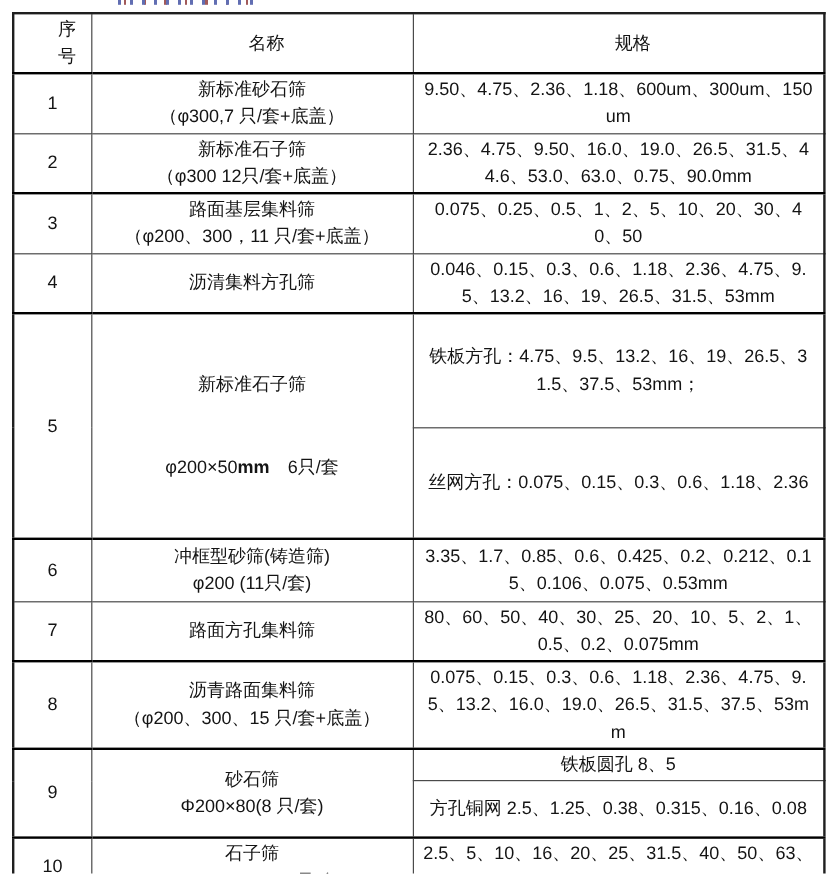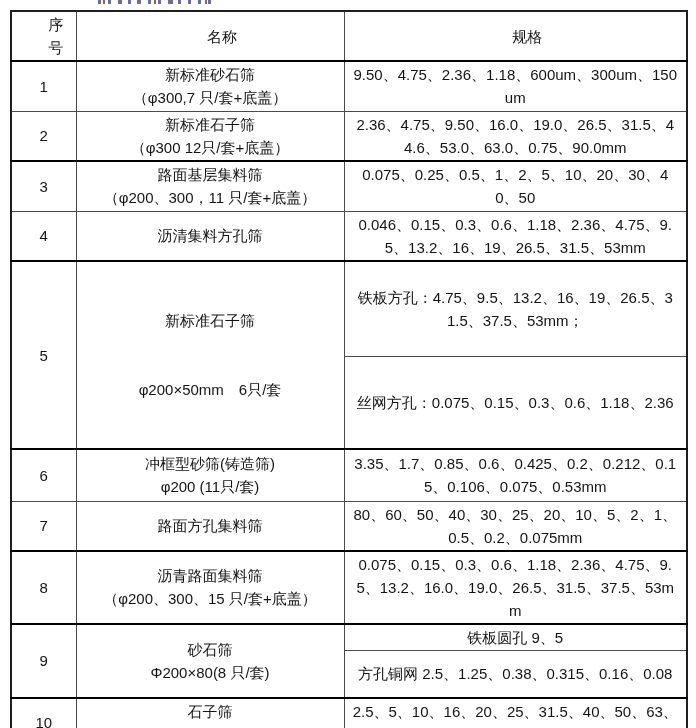--- a/index.html
+++ b/index.html
@@ -24,21 +24,21 @@
     padding:1px 8px;
     font-size:15px;line-height:23px;
     vertical-align:middle;overflow:hidden;
     word-break:break-all;
     text-align:center;
   }
   tr.thick>td{border-top:2.5px solid #000;}
   td.num{text-align:center;padding:1px 2px;}
   thead td{text-align:center;font-weight:normal;padding-left:32px;}
   .u{}
-  .b{font-weight:normal;}
+  .b{font-weight:bold;}
   .nl{white-space:pre-wrap;}
 </style>
 </head>
 <body>
 
 <div class="clip-frag"></div>
 
 <table class="spec">
   <colgroup>
     <col style="width:65px">
@@ -95,21 +95,21 @@
       <td>80、60、50、40、30、25、20、10、5、2、1、0.5、0.2、0.075mm</td>
     </tr>
     <tr class="thick" style="height:68px">
       <td class="num">8</td>
       <td class="nl"><div>沥青路面集料筛</div><div>（φ200、300、15 只/套+底盖）</div></td>
       <td>0.075、0.15、0.3、0.6、1.18、2.36、4.75、9.5、13.2、16.0、19.0、26.5、31.5、37.5、53mm</td>
     </tr>
     <tr class="thick" style="height:27px">
       <td class="num" rowspan="2">9</td>
       <td class="nl" rowspan="2"><div>砂石筛</div><div>Φ200×80(8 只/套)</div></td>
-      <td>铁板圆孔 9、5</td>
+      <td>铁板圆孔 8、5</td>
     </tr>
     <tr style="height:47px">
       <td>方孔铜网 2.5、1.25、0.38、0.315、0.16、0.08</td>
     </tr>
     <tr class="thick" style="height:50px">
       <td class="num">10</td>
       <td class="nl"><div>石子筛</div><div>Φ300×70mm（ 12只/套）</div></td>
       <td>2.5、5、10、16、20、25、31.5、40、50、63、80、100mm</td>
     </tr>
     <tr class="thick" style="height:50px">

